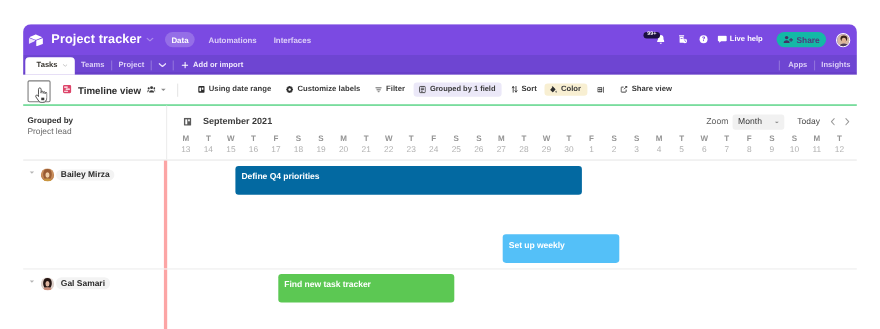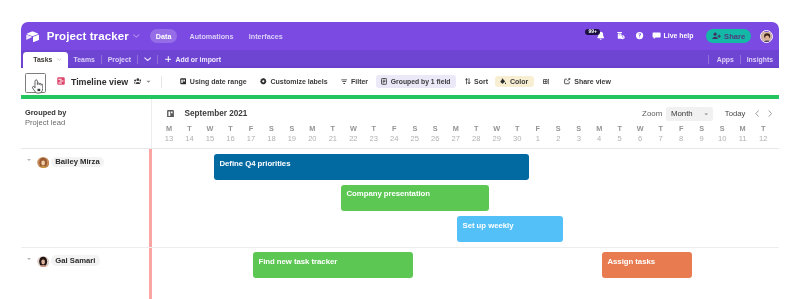--- a/index.html
+++ b/index.html
@@ -29,21 +29,21 @@
   .tabbar{position:relative;height:18px;background:linear-gradient(to bottom,#6e45d2 0,#6e45d2 15.5px,#6840c9 15.5px,#6840c9 18px);display:flex;align-items:flex-end;}
   .tabactive{margin-left:1.6px;background:#fff;border-radius:3.5px 3.5px 0 0;height:16.2px;display:flex;align-items:center;
              padding:0 6.6px 0 10.7px;}
   .tabactive .lbl{color:#37352f;font-size:6.9px;font-weight:bold;}
   .tabactive .cv{margin-left:4.2px;opacity:.55;display:flex;}
   .tabitem{margin-left:0;padding:0 5.9px;color:#ddd0f8;font-size:6.9px;font-weight:bold;height:18px;display:flex;align-items:center;}
   .tsep{width:1px;height:9px;background:rgba(255,255,255,.24);margin:0 0 4.5px 0;}
   .tabplus{display:flex;align-items:center;height:18px;padding:0 4px 0 6.6px;color:#f0eafd;font-size:6.9px;font-weight:bold;}
 
   
-  .toolbar{position:relative;height:27px;background:#fff;border-bottom:4px solid #22c55e;display:flex;align-items:center;}
+  .toolbar{position:relative;height:27px;background:#fff;border-bottom:1px solid #22c55e;display:flex;align-items:center;}
   .tool{display:flex;align-items:center;height:13px;border-radius:3px;padding:0;}
   .tool .tl{font-size:7px;color:#3b3b3b;font-weight:bold;margin-left:3.5px;}
   .viewname{font-size:8.85px;color:#2e2e2e;font-weight:bold;margin-left:6.4px;}
   .vsep{width:1px;height:12px;background:#e6e6e6;margin:0 8px 0 9.6px;}
 
   
   .hdr{position:relative;height:48.7px;border-bottom:1px solid #e8e8e8;display:flex;}
   .hdrleft{width:131px;box-sizing:border-box;padding:9px 0 0 4px;border-right:1px solid #ededed;}
   .hdrleft .g1{font-size:7.4px;font-weight:bold;color:#333;line-height:10px;}
   .hdrleft .g2{font-size:7.6px;color:#6a6a6a;line-height:10px;}
@@ -451,23 +451,20 @@
                   <ellipse cx="10" cy="9.8" rx="3" ry="4" fill="#f0cfa8"></ellipse>
                   <path d="M2 20c.8-3.2 4.1-5 8-5s7.2 1.8 8 5z" fill="#c9963f"></path>
                 </g>
               </svg></div>
             <div class="nm">Bailey Mirza</div>
           </div>
         </div>
         <div class="bar" style="left:193px;top:5.8px;width:315px;height:26px;background:#0369a1">
           <span>Define Q4 priorities</span>
         </div>
-        <div class="bar" style="left:320px;top:36.3px;width:148px;height:26px;background:#5cc853">
-          <span>Company presentation</span>
-        </div>
         <div class="bar" style="left:436px;top:67.8px;width:105.5px;height:25.5px;background:#54c0f8">
           <span>Set up weekly</span>
         </div>
       </div>
       <div class="grow" style="height: 62px;">
         <div class="glabel">
           <div class="tri"></div>
           <div class="gchip">
             <div class="av"><svg width="12.3" height="12.3" viewBox="0 0 20 20">
                 <defs>
@@ -485,23 +482,20 @@
                   <ellipse cx="10" cy="9.8" rx="3" ry="4" fill="#dcb49f"></ellipse>
                   <path d="M2 20c.8-3.2 4.1-5 8-5s7.2 1.8 8 5z" fill="#c98c78"></path>
                 </g>
               </svg></div>
             <div class="nm">Gal Samari</div>
           </div>
         </div>
         <div class="bar" style="left:232px;top:4.9px;width:160px;height:26px;background:#5cc853">
           <span>Find new task tracker</span>
         </div>
-        <div class="bar" style="left:581px;top:4.9px;width:90px;height:25.5px;background:#e97b51">
-          <span>Assign tasks</span>
-        </div>
       </div>
     </div>
 
   <div class="curbox" style="left:4.2px;top:51px;width:19.1px;height:17.5px;"></div>
   <svg class="cursor" style="left:9.6px;top:57px" width="12.6" height="15.8" viewBox="0 0 24 30">
     <path d="M7.6 13.2V4.1c0-1.4 1-2.5 2.3-2.5s2.3 1.1 2.3 2.5v6.6" fill="#ffffff" stroke="#3b3b3b" stroke-width="1.5" stroke-linejoin="round"></path>
     <path d="M12.2 10.8V9.1c0-1 .8-1.8 1.8-1.8s1.8.8 1.8 1.8v2.1" fill="#ffffff" stroke="#3b3b3b" stroke-width="1.5" stroke-linejoin="round"></path>
     <path d="M15.8 11.2V9.9c0-1 .8-1.7 1.7-1.7s1.7.8 1.7 1.7v2.2" fill="#ffffff" stroke="#3b3b3b" stroke-width="1.5" stroke-linejoin="round"></path>
     <path d="M19.2 12.2v-1c0-.9.7-1.6 1.6-1.6s1.6.7 1.6 1.6v6.7c0 5-2.9 8.9-7.4 8.9h-1.7c-3.2 0-4.6-1.2-6.4-4L3 17.1c-.6-1-.3-2.2.7-2.8 1-.6 2.2-.3 2.8.6l1.1 1.8V13" fill="#ffffff" stroke="#3b3b3b" stroke-width="1.5" stroke-linejoin="round"></path>
     <rect x="12.4" y="18.6" width="5.2" height="4.4" fill="#3b3b3b"></rect>

